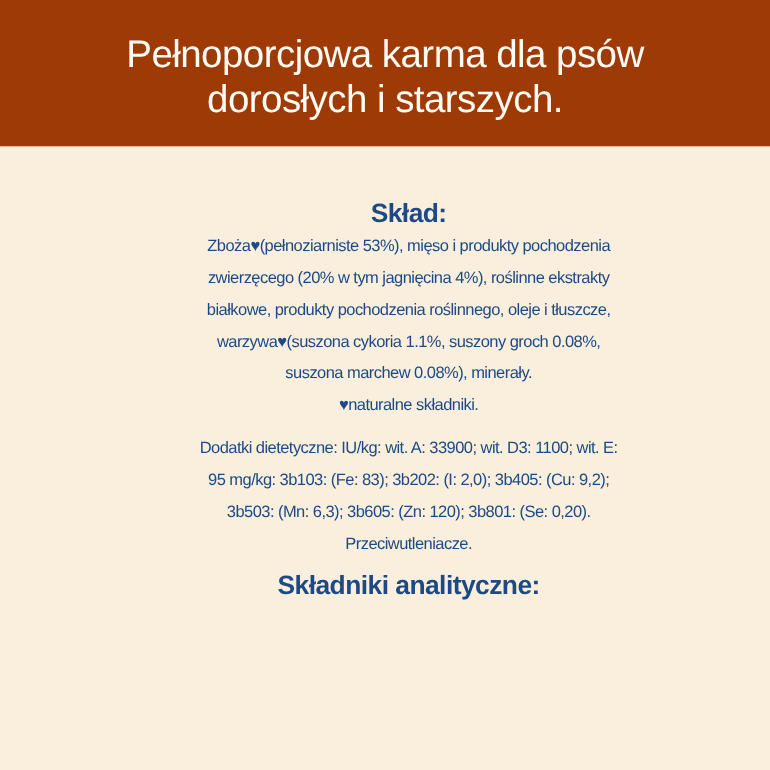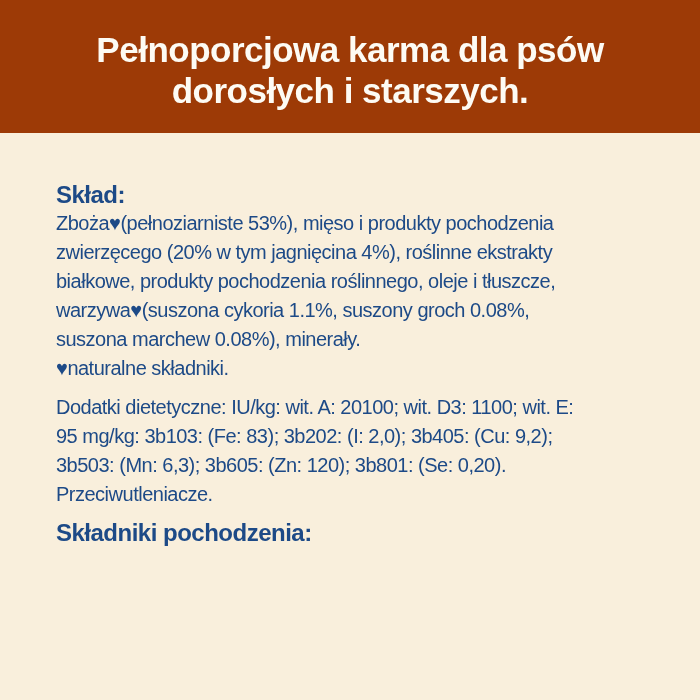--- a/index.html
+++ b/index.html
@@ -27,46 +27,47 @@
     display: flex;
     align-items: center;
     justify-content: center;
     padding-top: 6px;
   }
   .band h1 {
     margin: 0;
     color: var(--heading-white, #fdfbf4);
     font-size: 35px;
     line-height: 41px;
-    font-weight: 700;
+    font-weight: 400;
     letter-spacing: -0.5px;
     text-align: center;
     white-space: pre-line;
   }
   .content {
     box-sizing: border-box;
     width: 700px;
     padding: 48px 13px 0 56px;
     overflow: hidden;
+    text-align: center;
   }
   .section {
     margin: 0;
   }
   .section h2 {
     margin: 0;
     color: var(--text-navy, #1d4a87);
     font-size: 24px;
     line-height: 28px;
     font-weight: 700;
     letter-spacing: -0.5px;
   }
   .section p {
     margin: 0 0 10px 0;
     color: var(--text-navy, #1d4a87);
-    font-size: 20px;
+    font-size: 15px;
     line-height: 29px;
     letter-spacing: -0.5px;
     white-space: pre;
   }
 </style>
 </head>
 <body>
 
 <div class="label">
 
@@ -81,24 +82,24 @@
       <h2>Skład:</h2>
       <p>Zboża♥(pełnoziarniste 53%), mięso i produkty pochodzenia
 zwierzęcego (20% w tym jagnięcina 4%), roślinne ekstrakty
 białkowe, produkty pochodzenia roślinnego, oleje i tłuszcze,
 warzywa♥(suszona cykoria 1.1%, suszony groch 0.08%,
 suszona marchew 0.08%), minerały.
 ♥naturalne składniki.</p>
     </section>
 
     <section class="section">
-      <p>Dodatki dietetyczne: IU/kg: wit. A: 20100; wit. D3: 1100; wit. E:
+      <p>Dodatki dietetyczne: IU/kg: wit. A: 33900; wit. D3: 1100; wit. E:
 95 mg/kg: 3b103: (Fe: 83); 3b202: (I: 2,0); 3b405: (Cu: 9,2);
 3b503: (Mn: 6,3); 3b605: (Zn: 120); 3b801: (Se: 0,20).
 Przeciwutleniacze.</p>
     </section>
 
     <section class="section">
-      <h2>Składniki pochodzenia:</h2>
+      <h2>Składniki analityczne:</h2>
     </section>
 
   </main>
 </div>
 
 </body></html>

